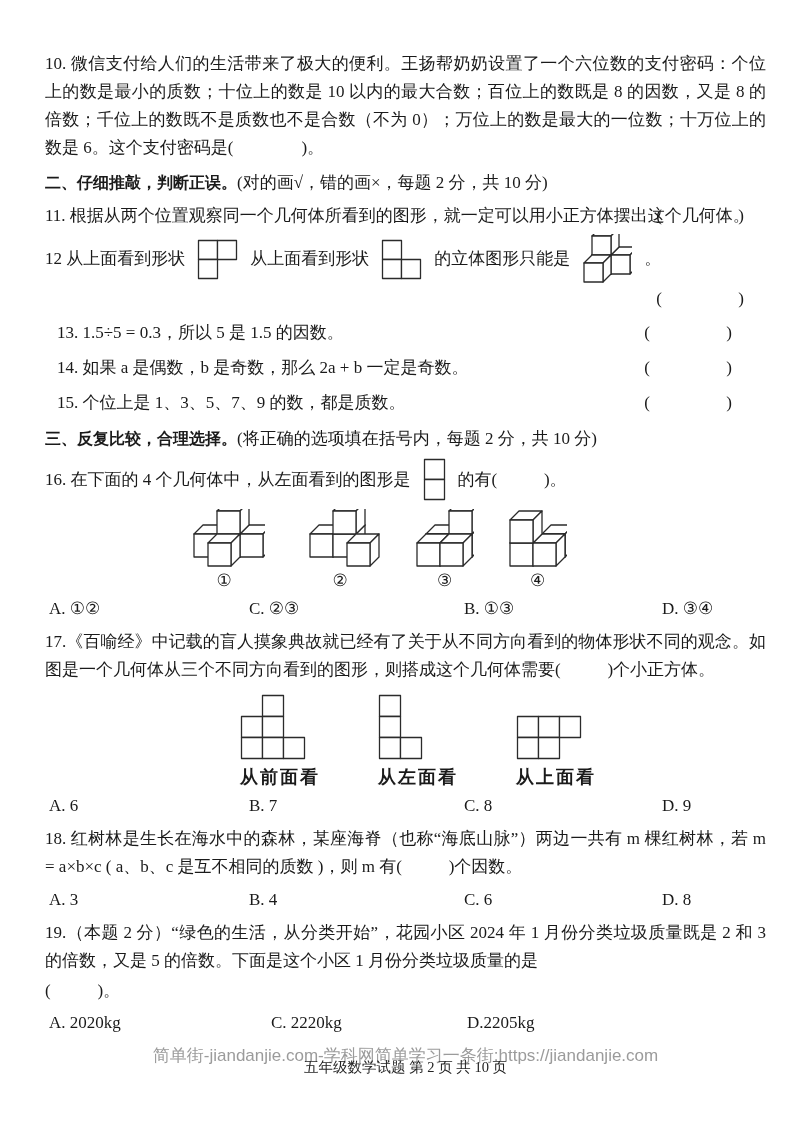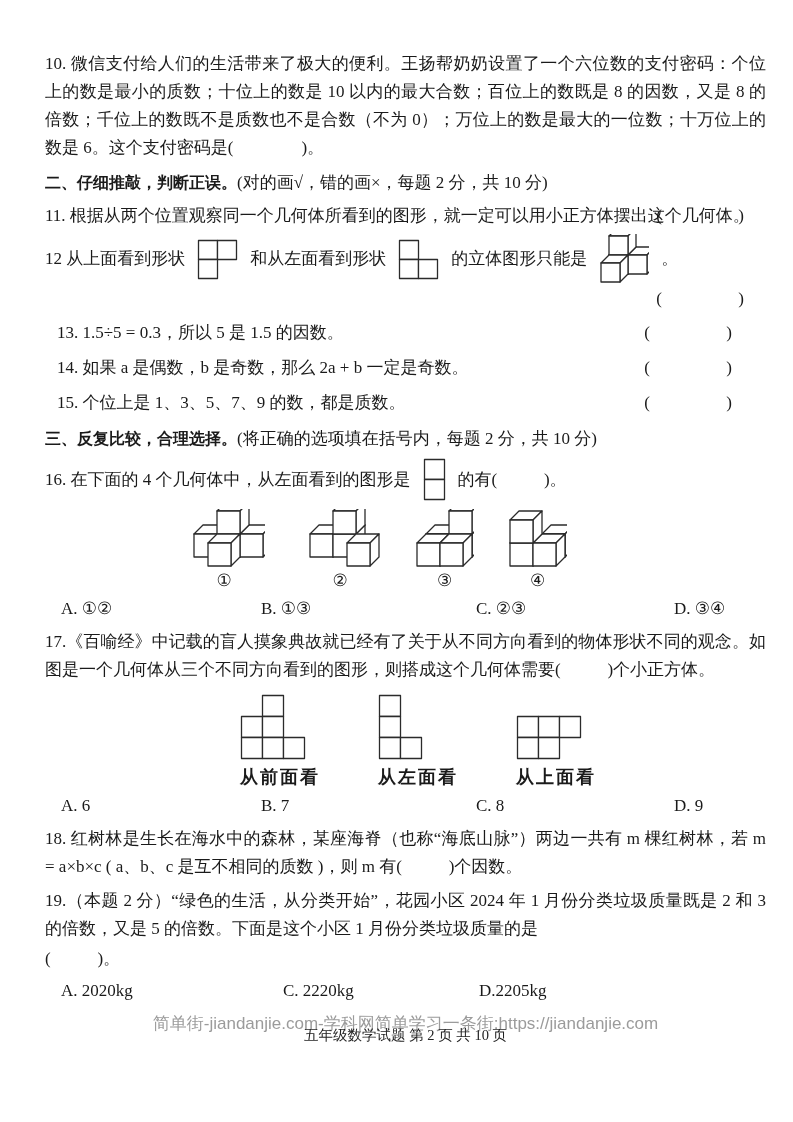--- a/index.html
+++ b/index.html
@@ -21,21 +21,21 @@
   .rel{position:relative;}
   .q11{margin:2px 0 4px 0;line-height:28px;text-align:justify;padding-right:0;}
   .abs-br{position:absolute;right:22px;bottom:0;white-space:pre;}
   .row{display:flex;align-items:center;gap:12px;margin:4px 0 0 0;line-height:28px;flex-wrap:nowrap;}
   .br-line{text-align:right;padding-right:22px;margin:2px 0 4px 0;line-height:26px;white-space:pre;}
   .jline{display:flex;justify-content:space-between;padding-right:22px;margin:7px 12px;line-height:28px;}
   .jline .bk{white-space:pre;}
   .solids{display:flex;align-items:flex-end;gap:34px;margin:8px 0 2px 138px;}
   .solid{text-align:center;}
   .solid .cap{margin-top:3px;font-size:17px;line-height:20px;}
-  .opts{display:grid;grid-template-columns:200px 215px 198px 1fr;margin:5px 0 6px 16px;line-height:26px;}
+  .opts{display:grid;grid-template-columns:200px 215px 198px 1fr;margin:5px 0 6px 4px;line-height:26px;}
   .opts.kg{grid-template-columns:222px 196px 180px 1fr;}
   .views{display:flex;align-items:flex-end;gap:58px;margin:10px 0 2px 195px;}
   .view{text-align:right;}
   .view .vcap{margin-top:6px;font-weight:600;font-size:18px;letter-spacing:2px;line-height:22px;}
   .blankline{margin:2px 0 4px 0;line-height:28px;white-space:pre;}
   .footer{position:relative;height:44px;margin-top:8px;text-align:center;}
   .wm{color:#9b9b9b;font-size:17px;line-height:24px;font-family:"Liberation Sans","DejaVu Sans",sans-serif;}
   .pg{position:absolute;left:0;right:0;top:14px;color:#222;font-size:14.5px;}
   svg.fig{display:block;}
   svg.inlinefig{display:inline-block;}
@@ -58,21 +58,21 @@
     <span class="abs-br">(&nbsp;&nbsp;&nbsp;&nbsp;&nbsp;&nbsp;&nbsp;&nbsp;&nbsp;&nbsp;&nbsp;&nbsp;&nbsp;&nbsp;&nbsp;&nbsp;&nbsp;&nbsp;)</span>
   </div>
 
   <div class="row">
     <span>12 从上面看到形状</span>
     <svg class="inlinefig" width="41" height="41">
         <rect x="1.5" y="1.5" width="19" height="19" fill="#fff" stroke="#2b2b2b" stroke-width="1.3" stroke-linejoin="round"></rect>
         <rect x="20.5" y="1.5" width="19" height="19" fill="#fff" stroke="#2b2b2b" stroke-width="1.3" stroke-linejoin="round"></rect>
         <rect x="1.5" y="20.5" width="19" height="19" fill="#fff" stroke="#2b2b2b" stroke-width="1.3" stroke-linejoin="round"></rect>
       </svg>
-    <span>和从左面看到形状</span>
+    <span>从上面看到形状</span>
     <svg class="inlinefig" width="41" height="41">
         <rect x="1.5" y="1.5" width="19" height="19" fill="#fff" stroke="#2b2b2b" stroke-width="1.3" stroke-linejoin="round"></rect>
         <rect x="1.5" y="20.5" width="19" height="19" fill="#fff" stroke="#2b2b2b" stroke-width="1.3" stroke-linejoin="round"></rect>
         <rect x="20.5" y="20.5" width="19" height="19" fill="#fff" stroke="#2b2b2b" stroke-width="1.3" stroke-linejoin="round"></rect>
       </svg>
     <span>的立体图形只能是</span>
     <svg class="inlinefig" width="50" height="50">
         <polygon points="10,21 18,13 37,13 29,21" fill="#fff" stroke="#2b2b2b" stroke-width="1.3" stroke-linejoin="round"></polygon>
         <polygon points="29,21 37,13 37,32 29,40" fill="#fff" stroke="#2b2b2b" stroke-width="1.3" stroke-linejoin="round"></polygon>
         <rect x="10" y="21" width="19" height="19" fill="#fff" stroke="#2b2b2b" stroke-width="1.3" stroke-linejoin="round"></rect>
@@ -188,22 +188,22 @@
           <polygon points="2,11 11,2 34,2 25,11" fill="#fff" stroke="#2b2b2b" stroke-width="1.3" stroke-linejoin="round"></polygon>
           <polygon points="25,11 34,2 34,25 25,34" fill="#fff" stroke="#2b2b2b" stroke-width="1.3" stroke-linejoin="round"></polygon>
           <rect x="2" y="11" width="23" height="23" fill="#fff" stroke="#2b2b2b" stroke-width="1.3" stroke-linejoin="round"></rect>
         </svg>
       <div class="cap">④</div>
     </div>
   </div>
 
   <div class="opts">
     <span>A.  ①②</span>
+    <span>C.  ②③</span>
     <span>B.  ①③</span>
-    <span>C.  ②③</span>
     <span>D.  ③④</span>
   </div>
 
   <p class="para">
     <span>17.《百喻经》中记载的盲人摸象典故就已经有了关于从不同方向看到的物体形状不同的观念。如图是一个几何体从三个不同方向看到的图形，则搭成这个几何体需要(&nbsp;&nbsp;&nbsp;&nbsp;&nbsp;&nbsp;&nbsp;&nbsp;&nbsp;&nbsp;&nbsp;)个小正方体。</span>
   </p>
 
   <div class="views">
     <div class="view">
       <svg class="fig" width="66" height="66">
@@ -241,20 +241,26 @@
     <span>A.  6</span>
     <span>B.  7</span>
     <span>C.  8</span>
     <span>D.  9</span>
   </div>
 
   <p class="para">
     <span>18.  红树林是生长在海水中的森林，某座海脊（也称“海底山脉”）两边一共有 m 棵红树林，若 m = a×b×c ( a、b、c 是互不相同的质数 )，则 m 有(&nbsp;&nbsp;&nbsp;&nbsp;&nbsp;&nbsp;&nbsp;&nbsp;&nbsp;&nbsp;&nbsp;)个因数。</span>
   </p>
 
+  <div class="opts">
+    <span>A.  3</span>
+    <span>B.  4</span>
+    <span>C.  6</span>
+    <span>D.  8</span>
+  </div>
 
   <p class="para" style="margin-bottom:2px">
     <span>19.（本题 2 分）“绿色的生活，从分类开始”，花园小区 2024 年 1 月份分类垃圾质量既是 2 和 3 的倍数，又是 5 的倍数。下面是这个小区 1 月份分类垃圾质量的是</span>
   </p>
   <div class="blankline">(&nbsp;&nbsp;&nbsp;&nbsp;&nbsp;&nbsp;&nbsp;&nbsp;&nbsp;&nbsp;&nbsp;)。</div>
 
   <div class="opts kg">
     <span>A.  2020kg</span>
     <span>C.  2220kg</span>
     <span>D.2205kg</span>

